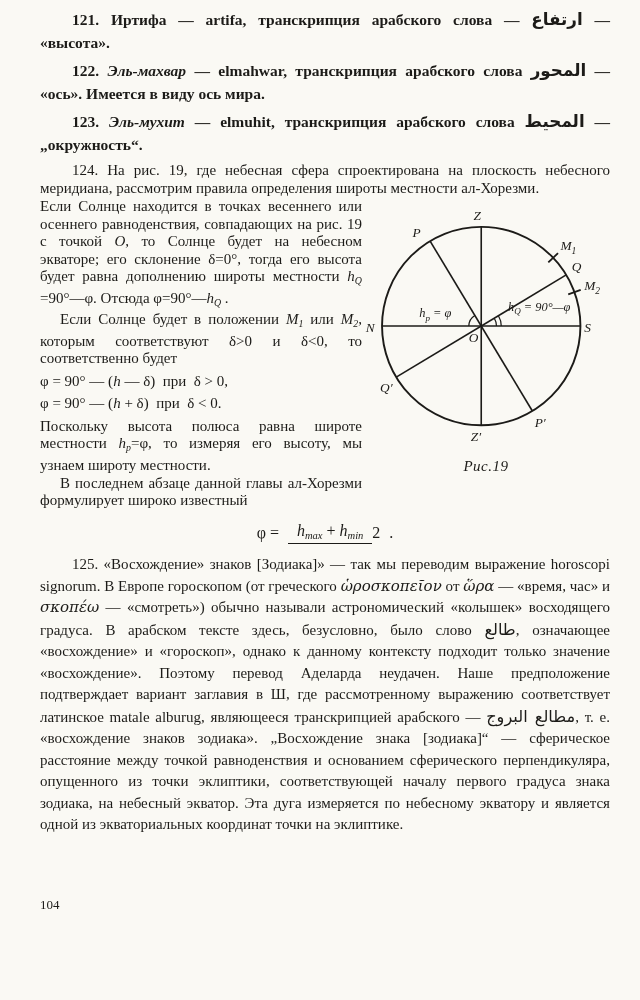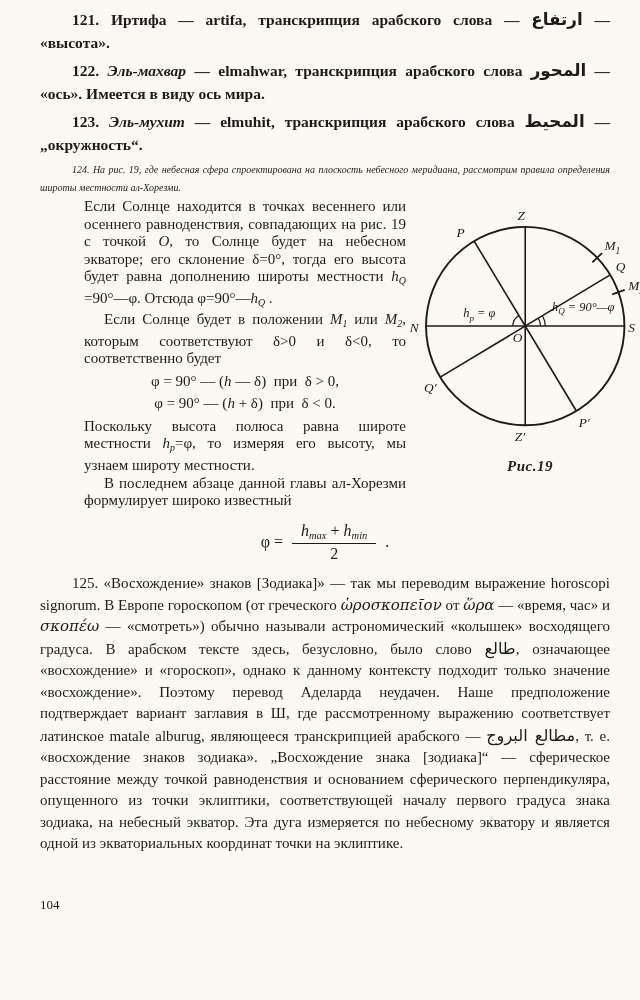--- a/index.html
+++ b/index.html
@@ -5,32 +5,32 @@
   html,body{margin:0;padding:0;}
   body{
     width:640px;height:1000px;position:relative;overflow:hidden;
     background:#faf9f4;color:#1c1b18;
     font-family:"Liberation Serif",serif;
     -webkit-font-smoothing:antialiased;
   }
   .page{padding:8px 30px 0 40px;}
   p{margin:0;text-align:justify;}
   .entry{font-size:15.5px;line-height:23px;text-indent:32px;margin-bottom:5px;font-weight:bold;}
-  .p124intro{font-size:10px;line-height:18px;text-indent:32px;margin-bottom:1px;font-style:italic;}
+  .p124intro{font-size:15px;line-height:18px;text-indent:32px;margin-bottom:1px;}
   .row{display:flex;}
-  .col-text{width:322px;flex:none;margin-left:44px;}
+  .col-text{width:322px;flex:none;}
   .col-text p{font-size:15px;line-height:17.5px;}
   .col-fig{flex:1;padding-top:4px;text-align:center;}
   .indent{text-indent:20px;}
   .noindent{text-indent:0;}
-  .formula-line{text-align:center;font-size:15.5px;line-height:22px;margin:5px 0;text-indent:0;}
-  .fig-caption{font-weight:bold;font-style:italic;font-size:15px;margin-top:2px;letter-spacing:0.5px;}
+  .formula-line{text-align:left;font-size:15.5px;line-height:22px;margin:5px 0;text-indent:0;}
+  .fig-caption{font-weight:normal;font-style:italic;font-size:15px;margin-top:2px;letter-spacing:0.5px;}
   .cont{font-size:15px;line-height:21px;}
   .bigformula{display:flex;justify-content:center;align-items:center;gap:9px;margin:12px 0 10px;font-size:16px;}
-  .frac{display:inline-flex;flex-direction:column;text-align:center;align-items:center;}
+  .frac{display:inline-flex;flex-direction:row;text-align:center;align-items:center;}
   .frac-num{padding:0 9px 2px;border-bottom:1.5px solid #1c1b18;}
   .frac-den{padding-top:1px;}
   .para{font-size:15px;line-height:21.5px;text-indent:32px;margin-top:9px;}
   .s-i{font-style:italic;}
   .s-sub{font-size:0.66em;vertical-align:-0.32em;font-style:italic;}
   .s-ar{font-family:"DejaVu Sans",sans-serif;font-size:1.08em;}
   .s-grk{font-family:"DejaVu Serif",serif;font-style:italic;}
   .pagenum{position:absolute;left:40px;top:897px;font-size:13px;}
   svg text{font-family:"Liberation Serif",serif;font-style:italic;}
 </style>

